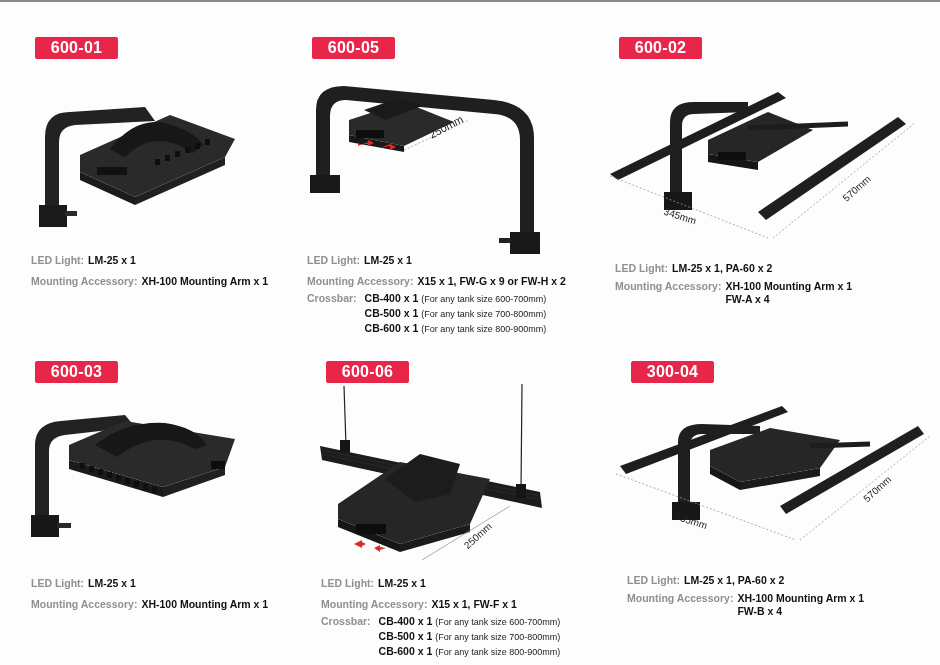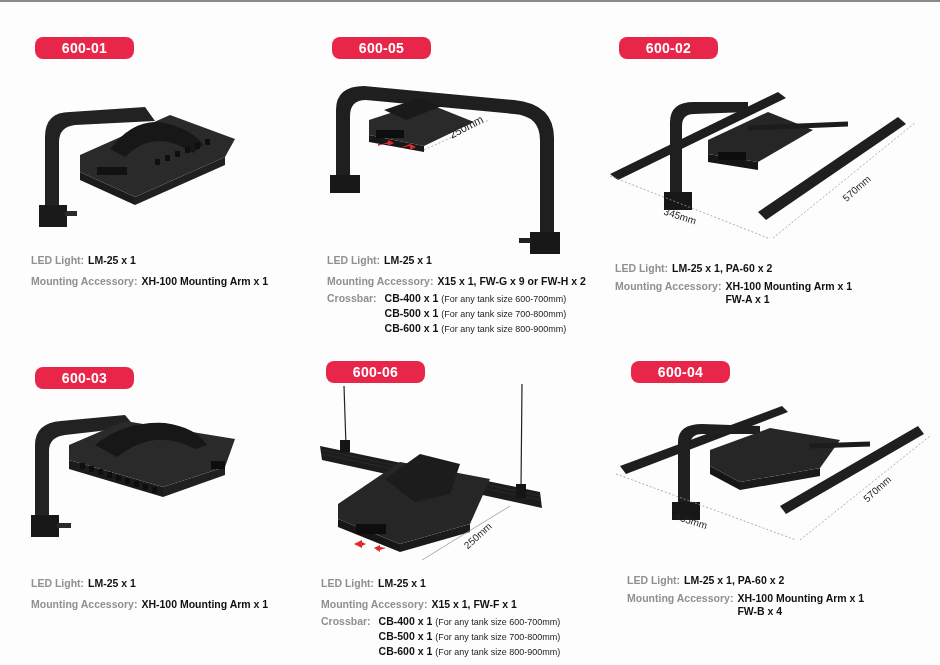--- a/index.html
+++ b/index.html
@@ -3,22 +3,22 @@
 <meta charset="utf-8">
 <style>
   html, body { margin: 0; padding: 0; }
   body {
     width: 940px; height: 665px; background: #fdfdfd; position: relative; overflow: hidden;
     font-family: "Liberation Sans", sans-serif;
     border-top: 2px solid #8a8a8a; box-sizing: border-box;
   }
   .cell { position: absolute; width: 310px; height: 320px; }
   .badge {
-    position: absolute; height: 22px; width: 99px; background: #e8264a; color: #fff;
-    border-radius: 8px; font-weight: bold; font-size: 14px; line-height: 22px; text-align: center;
+    position: absolute; height: 22px; width: 83px; background: #e8264a; color: #fff;
+    border-radius: 2px; font-weight: bold; font-size: 16px; line-height: 22px; text-align: center;
     letter-spacing: 0.3px;
   }
   .img { position: absolute; }
   .specs { position: absolute; font-size: 10.5px; font-weight: bold; color: #111; }
   .row { display: flex; margin-bottom: 8px; line-height: 13px; }
   .lbl { color: #8c9291; white-space: nowrap; margin-right: 4px; }
   .val { white-space: nowrap; }
   .val div { line-height: 13px; }
   .note { font-weight: normal; font-size: 9px; color: #222; margin-left: 3px; }
   .xb .val div { margin-bottom: 1px; }
@@ -58,21 +58,21 @@
     </div>
     <div class="row">
       <span class="lbl">Mounting Accessory:</span>
       <span class="val">
           <div>XH-100 Mounting Arm x 1</div>
         </span>
     </div>
   </div>
 </div>
 
-<div class="cell" style="left:296px;top:0;">
+<div class="cell" style="left:276px;top:0;">
   <div class="badge" style="left:36px;top:35px;">600-05</div>
   <svg class="img" width="270" height="180" style="left:28px;top:78px;" viewBox="0 0 270 180">
     <path d="M12 100 L12 30 Q12 6 40 6 L190 20 Q230 24 230 58 L230 165 L216 165 L216 60 Q216 36 190 34 L42 20 Q26 20 26 36 L26 100 Z" fill="#1f1f1f"></path>
     <rect x="6" y="95" width="30" height="18" fill="#181818"></rect>
     <rect x="206" y="152" width="30" height="22" fill="#181818"></rect>
     <rect x="195" y="158" width="12" height="5" fill="#222"></rect>
     <polygon points="45,40 100,22 150,42 100,66 45,55" fill="#2a2a2a"></polygon>
     <polygon points="45,55 100,66 100,72 45,62" fill="#181818"></polygon>
     <polygon points="60,30 95,18 118,26 82,40" fill="#1a1a1a"></polygon>
     <g fill="#0d0d0d">
@@ -127,28 +127,28 @@
     <div class="row" style="margin-bottom:5px;">
       <span class="lbl">LED Light:</span>
       <span class="val">
           <div>LM-25 x 1, PA-60 x 2</div>
         </span>
     </div>
     <div class="row">
       <span class="lbl">Mounting Accessory:</span>
       <span class="val">
         <div>XH-100 Mounting Arm x 1</div>
-        <div>FW-A x 1</div>
+        <div>FW-A x 4</div>
       </span>
     </div>
   </div>
 </div>
 
 <div class="cell" style="left:0;top:325px;">
-  <div class="badge" style="left:35px;top:40px;">600-03</div>
+  <div class="badge" style="left:35px;top:34px;">600-03</div>
   <svg class="img" width="240" height="145" style="left:25px;top:78px;" viewBox="0 0 240 145">
     <path d="M10 130 L10 40 Q10 18 36 16 L100 10 L110 22 L40 30 Q24 32 24 46 L24 130 Z" fill="#222"></path>
     <rect x="6" y="110" width="28" height="22" fill="#171717"></rect>
     <rect x="32" y="118" width="14" height="5" fill="#2a2a2a"></rect>
     <polygon points="44,40 100,16 210,34 200,62 138,82 44,55" fill="#2a2a2a"></polygon>
     <polygon points="44,55 138,82 138,92 44,64" fill="#1b1b1b"></polygon>
     <polygon points="138,82 200,62 200,70 138,92" fill="#202020"></polygon>
     <path d="M70 40 Q100 16 140 18 Q170 22 182 40 L170 44 Q130 22 92 52 Z" fill="#171717"></path>
     <g fill="#0e0e0e">
       <rect x="55" y="58" width="5" height="6"></rect>
@@ -219,21 +219,21 @@
       <span class="val">
         <div><span>CB-400 x 1</span><span class="note">(For any tank size 600-700mm)</span></div>
         <div><span>CB-500 x 1</span><span class="note">(For any tank size 700-800mm)</span></div>
         <div><span>CB-600 x 1</span><span class="note">(For any tank size 800-900mm)</span></div>
       </span>
     </div>
   </div>
 </div>
 
 <div class="cell" style="left:596px;top:325px;">
-  <div class="badge" style="left:35px;top:34px;">600-04</div>
+  <div class="badge" style="left:35px;top:34px;">300-04</div>
   <svg class="img" width="330" height="160" style="left:14px;top:67px;" viewBox="0 0 330 160">
     <polygon points="10,72 172,12 178,18 16,80" fill="#1e1e1e"></polygon>
     <polygon points="170,112 308,32 314,40 176,120" fill="#1f1f1f"></polygon>
     <path d="M68 118 L68 48 Q68 30 92 30 L150 32 L150 40 L92 40 Q80 40 80 52 L80 118 Z" fill="#1f1f1f"></path>
     <rect x="62" y="108" width="28" height="18" fill="#171717"></rect>
     <polygon points="100,56 160,34 230,46 210,74 130,88 100,72" fill="#262626"></polygon>
     <polygon points="100,72 130,88 130,96 100,80" fill="#161616"></polygon>
     <polygon points="130,88 210,74 210,82 130,96" fill="#1b1b1b"></polygon>
     <line x1="200" y1="52" x2="260" y2="50" stroke="#1c1c1c" stroke-width="5"></line>
     <line x1="6" y1="80" x2="186" y2="146" stroke="#999" stroke-dasharray="2,2" stroke-width="0.8"></line>

